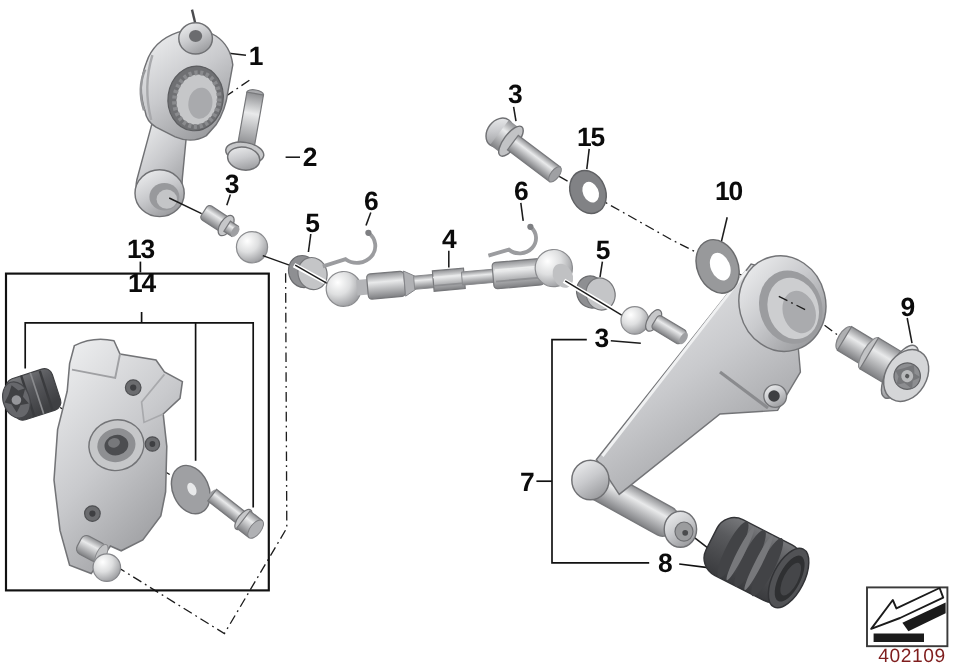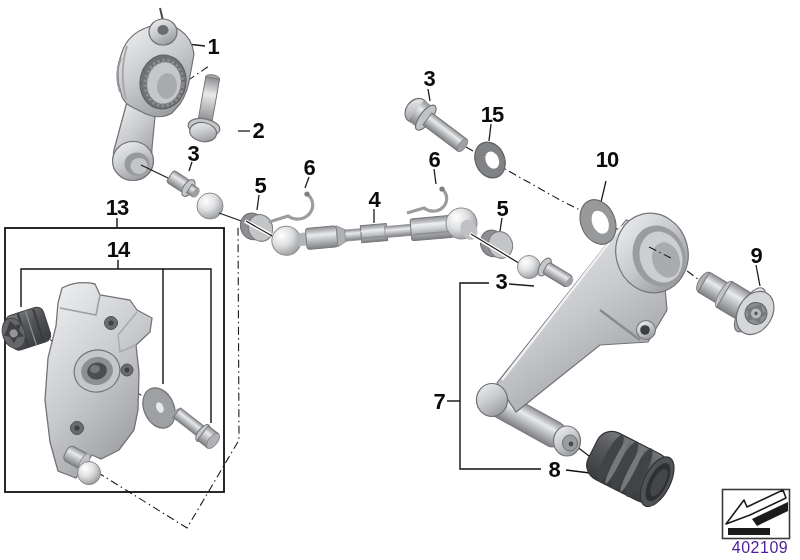--- a/index.html
+++ b/index.html
@@ -3,21 +3,21 @@
 <meta charset="utf-8">
 <style>
   html,body{margin:0;padding:0;background:#ffffff;}
   .stage{position:relative;width:800px;height:560px;background:#ffffff;overflow:hidden;
          font-family:"Liberation Sans",sans-serif;}
   .stage svg{position:absolute;left:0;top:0;}
   .callout{position:absolute;transform:translate(-50%,-50%);
            font:700 22px "Liberation Sans",sans-serif;color:#0b0b0b;letter-spacing:-1px;
            line-height:1;cursor:default;}
   .docnum{position:absolute;transform:translate(-50%,-50%);
-          font:400 16px "Liberation Sans",sans-serif;color:#4c1d95;letter-spacing:.5px;}
+          font:400 16px "Liberation Sans",sans-serif;color:#7f1d1d;letter-spacing:.5px;}
 </style>
 </head>
 <body>
 
 <div class="stage">
 
 <svg width="800" height="560" viewBox="0 0 800 560">
   <defs>
     <linearGradient id="gm" x1="0" y1="0" x2="0.6" y2="1">
       <stop offset="0" stop-color="#f2f3f4"></stop>
@@ -304,20 +304,20 @@
 <div class="callout" style="left:260px;top:186px">5</div>
 <div class="callout" style="left:309px;top:168px">6</div>
 <div class="callout" style="left:374px;top:200px">4</div>
 <div class="callout" style="left:429px;top:79px">3</div>
 <div class="callout" style="left:492px;top:115px">15</div>
 <div class="callout" style="left:434px;top:160px">6</div>
 <div class="callout" style="left:502px;top:209px">5</div>
 <div class="callout" style="left:607px;top:160px">10</div>
 <div class="callout" style="left:756px;top:256px">9</div>
 <div class="callout" style="left:117px;top:208px">13</div>
-<div class="callout" style="left:118px;top:250px">14</div>
+<div class="callout" style="left:118px;top:236px">14</div>
 <div class="callout" style="left:501px;top:282px">3</div>
 <div class="callout" style="left:439px;top:402px">7</div>
 <div class="callout" style="left:554px;top:470px">8</div>
 
 <div class="docnum" style="left:760px;top:548px">402109</div>
 
 </div>
 
 </body></html>

